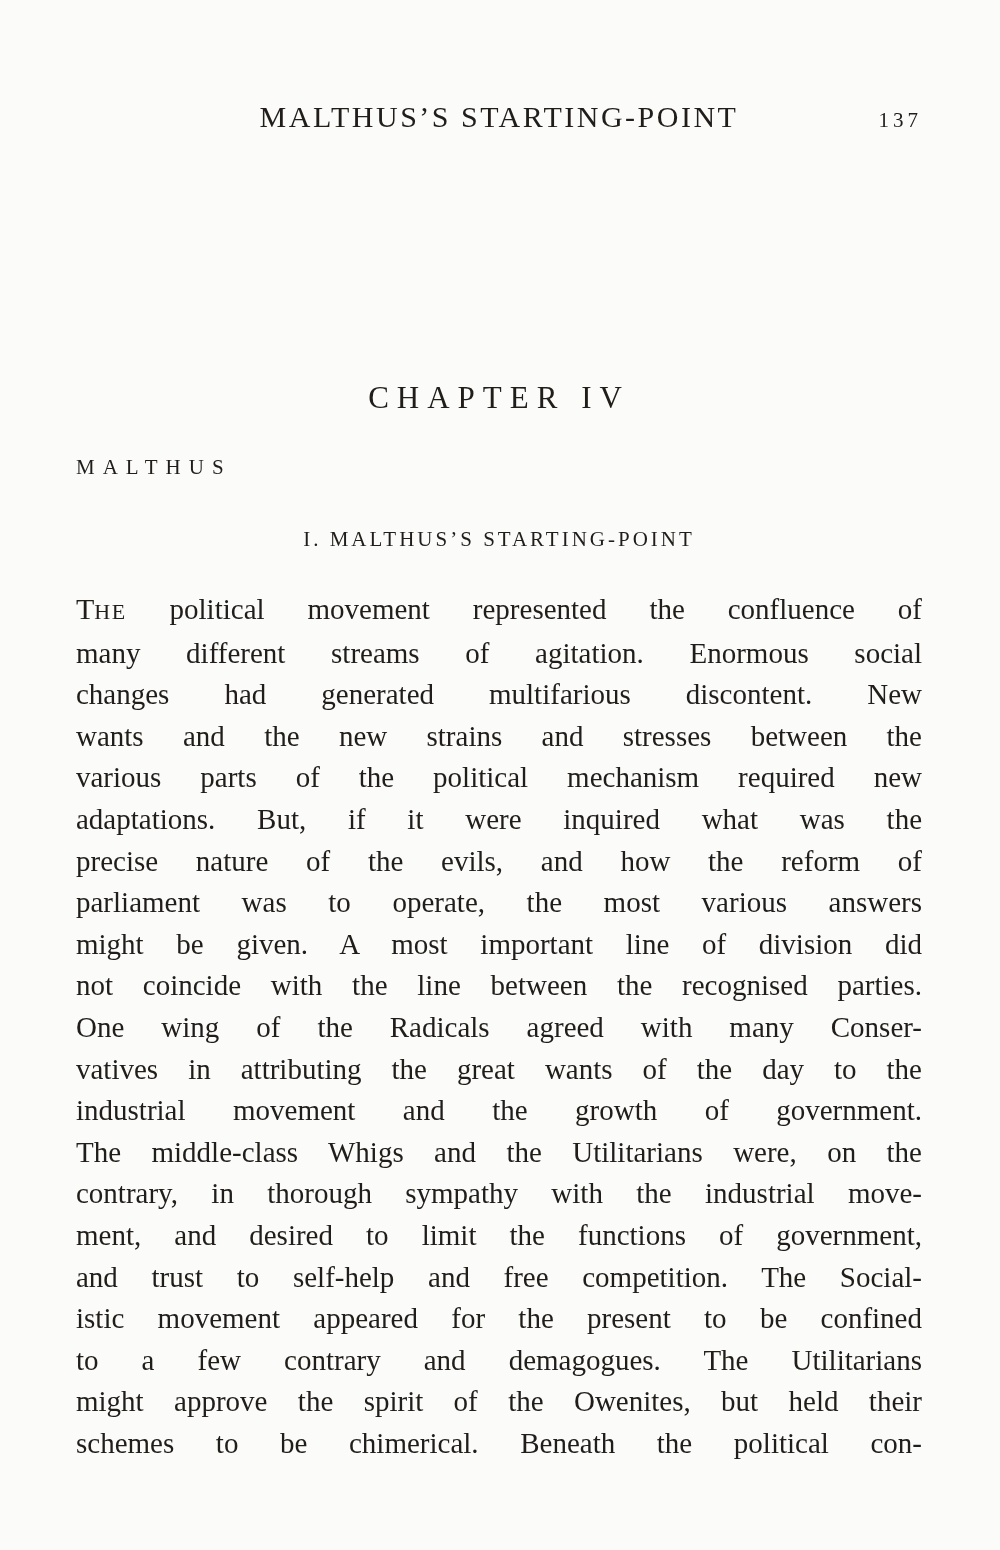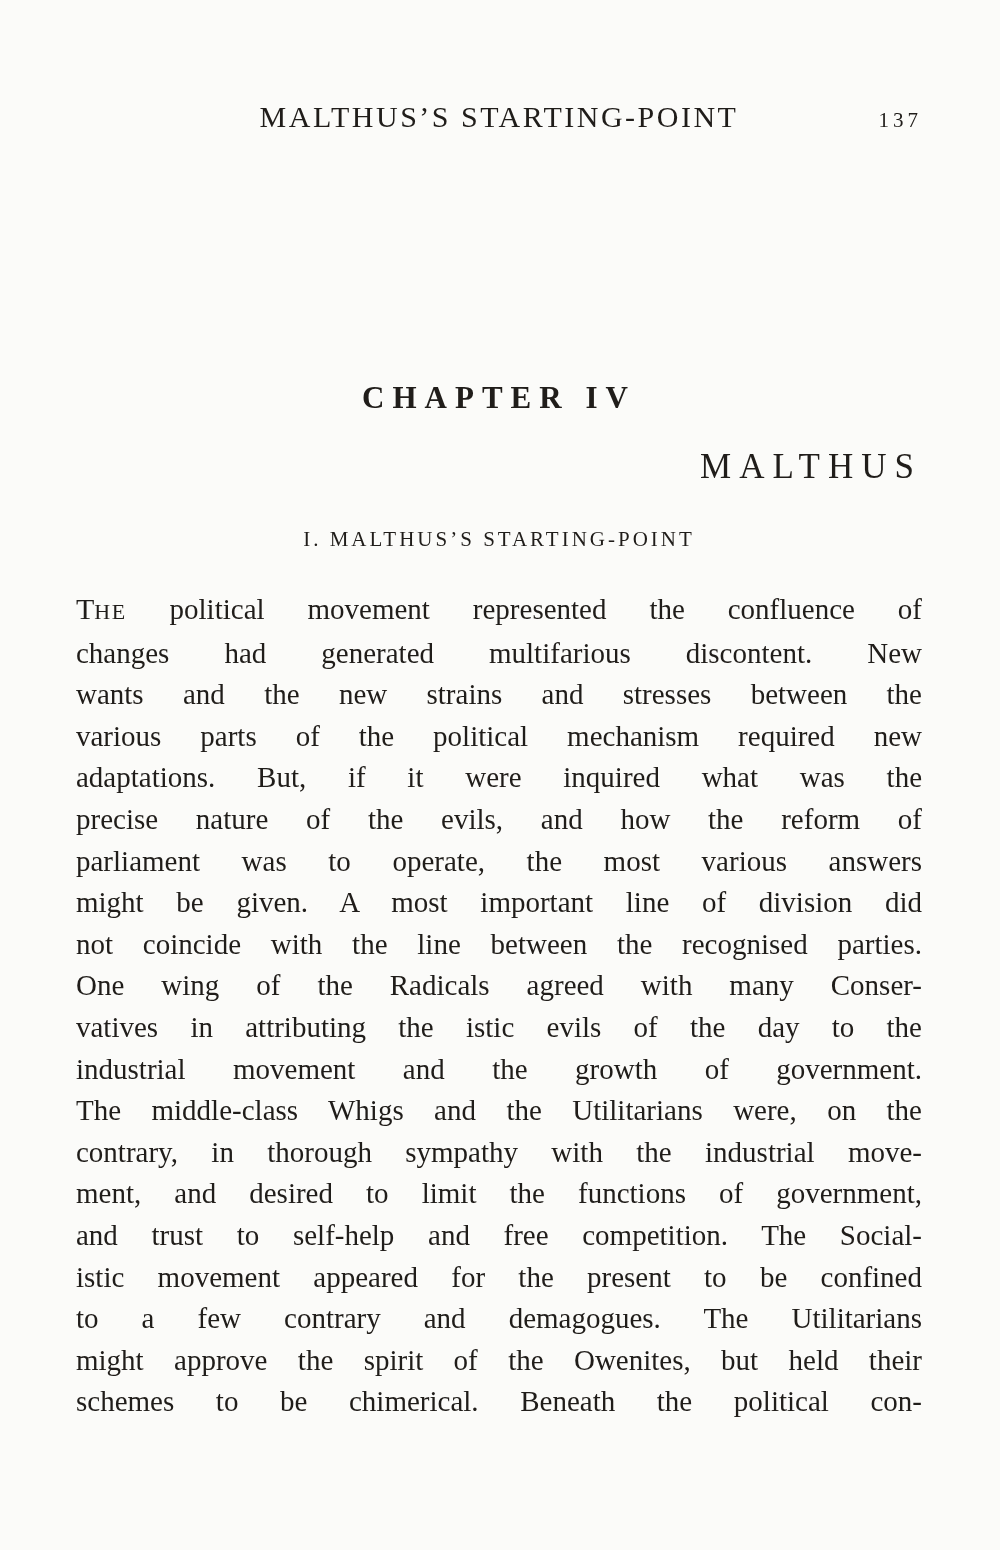--- a/index.html
+++ b/index.html
@@ -33,27 +33,27 @@
     right: 0;
     top: 3px;
     font-size: 21px;
     letter-spacing: 4px;
   }
   .chapter-heading {
     margin: 246px 0 0 0;
     text-align: center;
     font-size: 31px;
     line-height: 36px;
-    font-weight: bold;
+    font-weight: normal;
     letter-spacing: 8px;
   }
   .chapter-title {
     margin: 33px 0 0 0;
-    text-align: right;
-    font-size: 35px;
+    text-align: left;
+    font-size: 21px;
     line-height: 36px;
     font-weight: normal;
     letter-spacing: 8px;
   }
   .section-heading {
     margin: 41px 0 0 0;
     text-align: center;
     font-size: 21px;
     line-height: 26px;
     font-weight: normal;
@@ -88,30 +88,31 @@
   </div>
 
   <h1 class="chapter-heading">CHAPTER IV</h1>
 
   <h2 class="chapter-title">MALTHUS</h2>
 
   <h3 class="section-heading">I. MALTHUS’S STARTING-POINT</h3>
 
   <div class="body-text">
     <div class="body-line"><span class="lead-cap">T</span><span class="lead-sc">HE</span><span> political movement represented the confluence of</span></div>
+    <div class="body-line">many different streams of agitation. Enormous social</div>
     <div class="body-line">changes had generated multifarious discontent. New</div>
     <div class="body-line">wants and the new strains and stresses between the</div>
     <div class="body-line">various parts of the political mechanism required new</div>
     <div class="body-line">adaptations. But, if it were inquired what was the</div>
     <div class="body-line">precise nature of the evils, and how the reform of</div>
     <div class="body-line">parliament was to operate, the most various answers</div>
     <div class="body-line">might be given. A most important line of division did</div>
     <div class="body-line">not coincide with the line between the recognised parties.</div>
     <div class="body-line">One wing of the Radicals agreed with many Conser-</div>
-    <div class="body-line">vatives in attributing the istic evils of the day to the</div>
+    <div class="body-line">vatives in attributing the great wants of the day to the</div>
     <div class="body-line">industrial movement and the growth of government.</div>
     <div class="body-line">The middle-class Whigs and the Utilitarians were, on the</div>
     <div class="body-line">contrary, in thorough sympathy with the industrial move-</div>
     <div class="body-line">ment, and desired to limit the functions of government,</div>
     <div class="body-line">and trust to self-help and free competition. The Social-</div>
     <div class="body-line">istic movement appeared for the present to be confined</div>
     <div class="body-line">to a few contrary and demagogues. The Utilitarians</div>
     <div class="body-line">might approve the spirit of the Owenites, but held their</div>
     <div class="body-line">schemes to be chimerical. Beneath the political con-</div>
   </div>

